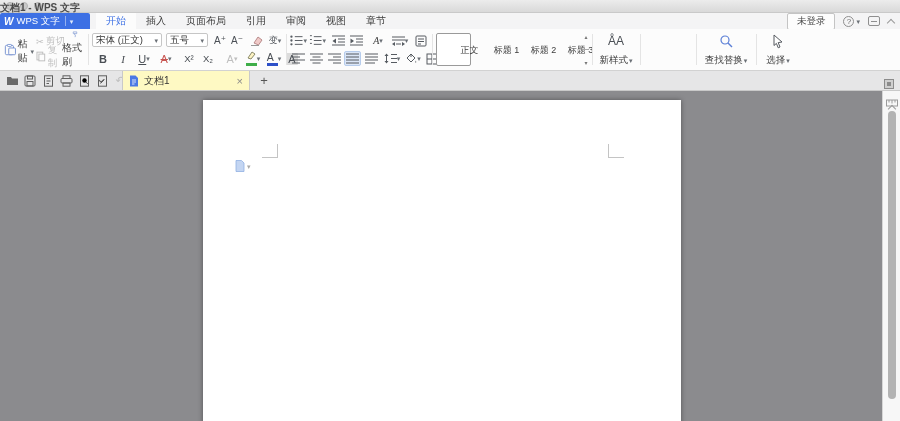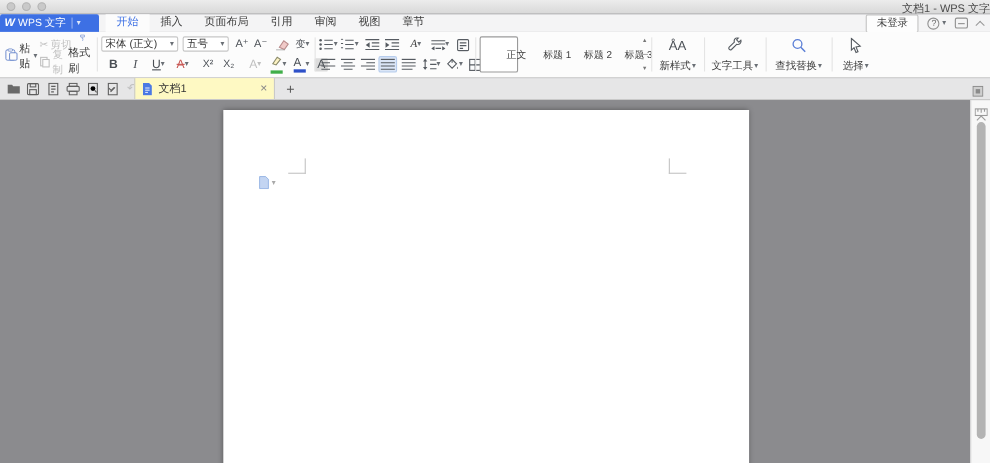--- a/index.html
+++ b/index.html
@@ -5,22 +5,22 @@
   * { margin:0; padding:0; box-sizing:border-box; }
   html,body { width:900px; height:421px; overflow:hidden;
     font-family:"Liberation Sans","DejaVu Sans",sans-serif;
     -webkit-font-smoothing:antialiased; background:#8b8b8e; }
 
   
   #titlebar { position:absolute; left:0; top:0; width:900px; height:13px;
     background:linear-gradient(#ececec,#d9d9d9); border-bottom:1px solid #c9c9c9; }
   .tl { position:absolute; top:2px; width:8px; height:8px; border-radius:50%;
     background:#c9c9c9; border:1px solid #b3b3b3; }
-  #win-title { position:absolute; left:0; right:0; top:1px; text-align:right;
-    font-size:10px; color:#4a4a4a; }
+  #win-title { position:absolute; left:0; right:0; top:1px; text-align:left;
+    font-size:10px; color:#4a4a4a;font-weight:bold; }
 
   
   #menubar { position:absolute; left:0; top:13px; width:900px; height:16px;
     background:#f4f4f5; }
   #wps-btn { position:absolute; left:0; top:0; height:16px; width:90px;
     background:#3d70e4; color:#fff; display:flex; align-items:center;
     border-radius:2px 2px 0 0; font-size:9.5px; padding:0 4px; cursor:default; }
   #wps-btn .logo { font-weight:bold; font-style:italic; margin-right:3px; font-size:10px; }
   #wps-btn .vdiv { width:1px; height:10px; background:rgba(255,255,255,.45); margin:0 4px 0 5px; }
   #wps-btn .caret { color:#dfe8fb; }
@@ -453,31 +453,20 @@
   <div class="rsep" style="left:592px"></div>
 
   <div class="tool-btn" style="left:596px;width:40px">
     <span class="ti" style="font-size:12px;color:#4a4f55">ÅA</span>
     <span class="lbl">
         <span>新样式</span>
       <span class="caret">▾</span>
       </span>
   </div>
   <div class="rsep" style="left:640px"></div>
-  <div class="tool-btn" style="left:644px;width:48px">
-    <span class="ti">
-      <svg width="15" height="15" viewBox="0 0 15 15">
-        <path d="M12.5,2.5 a3,3 0 0 1 -3.8,3.8 L4,11 a1.5,1.5 0 0 1 -2.1,-2.1 L6.6,4.2 a3,3 0 0 1 3.8,-3.8 L8.6,2.2 l2.1,2.1 z" fill="none" stroke="#565b61"></path>
-      </svg>
-      </span>
-    <span class="lbl">
-        <span>文字工具</span>
-      <span class="caret">▾</span>
-      </span>
-  </div>
   <div class="rsep" style="left:696px"></div>
   <div class="tool-btn" style="left:700px;width:52px">
     <span class="ti">
       <svg width="15" height="15" viewBox="0 0 15 15">
         <circle cx="6" cy="6" r="4" fill="none" stroke="#5b7fd6" stroke-width="1.2"></circle>
         <line x1="9" y1="9" x2="13" y2="13" stroke="#5b7fd6" stroke-width="1.4"></line>
       </svg>
       </span>
     <span class="lbl">
         <span>查找替换</span>

